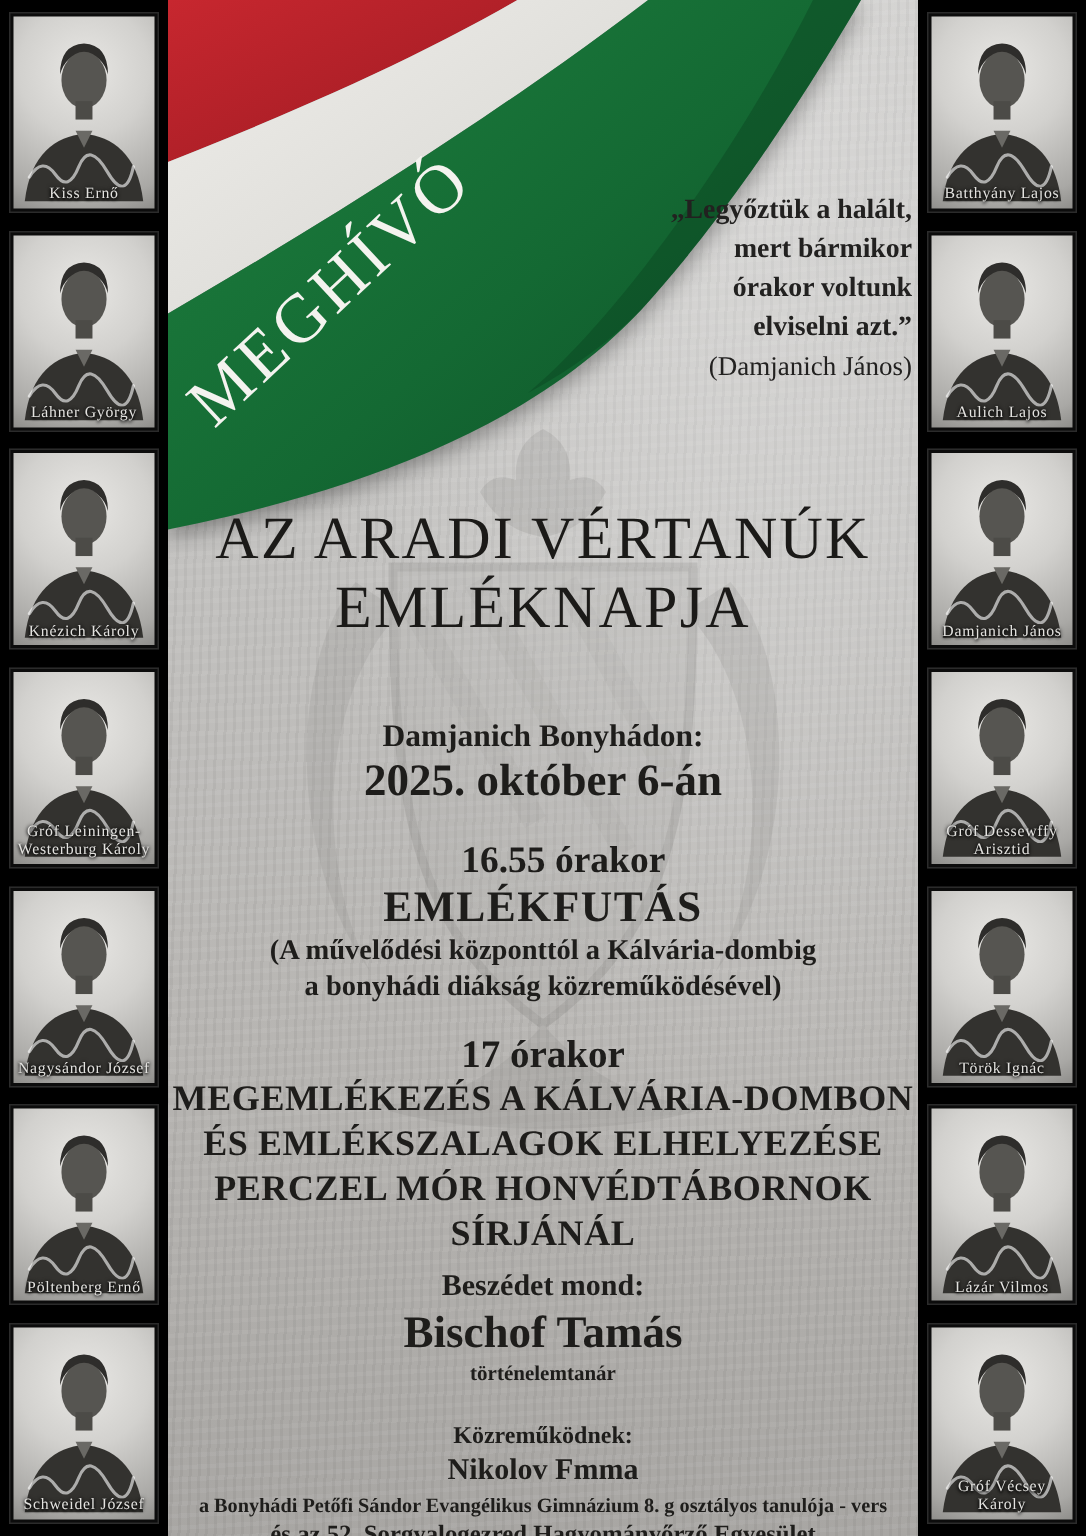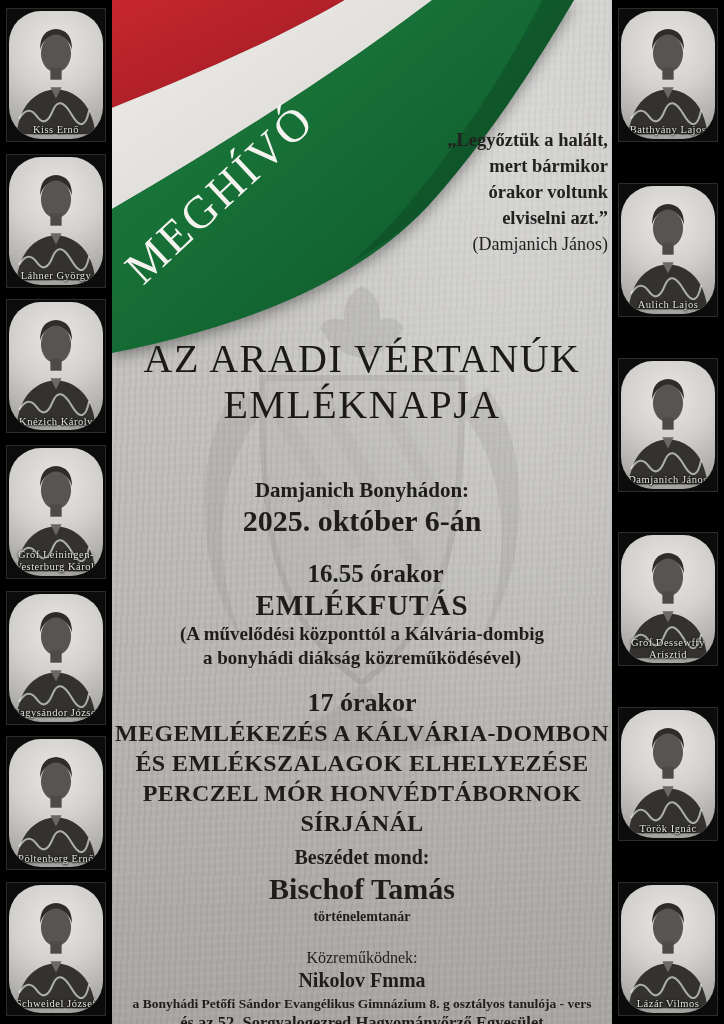--- a/index.html
+++ b/index.html
@@ -6,21 +6,21 @@
   #poster{
     position:relative;width:724px;height:1024px;background:#000;
     display:flex;overflow:hidden;
     font-family:"Liberation Serif","DejaVu Serif",serif;
   }
   
   .pcol{width:112px;height:1024px;background:#000;box-sizing:border-box;
     padding:8px 6px;display:flex;flex-direction:column;justify-content:space-between;flex:0 0 112px;}
   .card{width:100px;height:134px;background:#0c0c0c;border:1px solid #2b2b2b;box-sizing:border-box;padding:2px;}
   .photo{position:relative;width:100%;height:100%;overflow:hidden;
-    background:radial-gradient(circle at 50% 28%,#e8e7e4 0%,#d2d1ce 42%,#a9a8a5 85%,#8f8e8b 100%);border-radius:32px;}
+    background:radial-gradient(circle at 50% 28%,#e8e7e4 0%,#d2d1ce 42%,#a9a8a5 85%,#8f8e8b 100%);}
   .bust{position:absolute;left:0;top:0;width:100%;height:100%;}
   .sig{position:absolute;left:0;bottom:14px;width:100%;height:26px;opacity:.6;}
   .pname{position:absolute;left:0;right:0;bottom:3px;text-align:center;
     font-size:10.5px;line-height:1.12;letter-spacing:.5px;color:#e3e2df;
     text-shadow:0 1px 2px #000,0 0 3px #000;padding:0 2px;}
   
   #center{position:relative;flex:1;height:1024px;overflow:hidden;color:#1e1d1b;
     background:
       radial-gradient(ellipse at 78% 10%, rgba(255,255,255,.30), transparent 55%),
       repeating-linear-gradient(92deg, rgba(0,0,0,.045) 0 2px, transparent 2px 6px),
@@ -36,21 +36,21 @@
   .h-prog{margin-top:50px;font-size:21px;font-weight:bold;}
   .h-date{font-size:30px;line-height:1.2;font-weight:bold;}
   .t-time1{margin-top:20px;font-size:25px;line-height:1.2;font-weight:bold;padding-left:27px;}
   .t-ev1{font-size:29px;line-height:1.15;letter-spacing:1px;font-weight:bold;}
   .t-det{font-size:19px;line-height:1.26;font-weight:bold;}
   .t-time2{margin-top:17px;font-size:26px;line-height:1.2;font-weight:bold;}
   .t-mem{font-size:24px;line-height:1.25;letter-spacing:.4px;font-weight:bold;}
   .t-besz{margin-top:7px;font-size:20px;line-height:1.25;font-weight:bold;}
   .t-name{font-size:30px;line-height:1.25;font-weight:bold;}
   .t-role{margin-top:1px;font-size:14px;line-height:1.2;font-weight:bold;}
-  .t-kozr{margin-top:22px;font-size:16px;line-height:1.25;font-weight:normal;}
+  .t-kozr{margin-top:22px;font-size:16px;line-height:1.25;font-weight:bold;}
   .t-contrib{font-size:20px;line-height:1.25;font-weight:bold;}
   .t-gym{margin-top:2px;font-size:13.5px;line-height:1.3;font-weight:bold;}
   .t-reg{font-size:16.5px;line-height:1.28;font-weight:bold;}
 </style>
 </head>
 <body>
 
 <div id="poster">
 
   <div class="pcol">
@@ -315,15 +315,30 @@
             <rect x="44" y="55" width="12" height="13" fill="#4c4b47"></rect>
             <path d="M8,126 C12,92 30,80 50,78 C70,80 88,92 92,126 Z" fill="#33322f"></path>
             <path d="M44,76 L50,88 L56,76 Z" fill="#6a6965"></path>
           </svg>
       <svg class="sig" viewBox="0 0 100 30">
             <path d="M8,22 q10,-16 20,-2 t18,-6 t22,4 t20,-4" stroke="#fff" fill="none" stroke-width="2.4" stroke-linecap="round"></path>
           </svg>
       <div class="pname">Lázár Vilmos</div>
     </div>
       </div>
+    <div class="card">
+        <div class="photo">
+      <svg class="bust" viewBox="0 0 100 126">
+            <path d="M33,36 Q33,15 50,14 Q67,15 67,36 Q63,22 50,21 Q37,22 33,36 Z" fill="#2e2d2b"></path>
+            <ellipse cx="50" cy="40" rx="16" ry="20" fill="#565551"></ellipse>
+            <rect x="44" y="55" width="12" height="13" fill="#4c4b47"></rect>
+            <path d="M8,126 C12,92 30,80 50,78 C70,80 88,92 92,126 Z" fill="#33322f"></path>
+            <path d="M44,76 L50,88 L56,76 Z" fill="#6a6965"></path>
+          </svg>
+      <svg class="sig" viewBox="0 0 100 30">
+            <path d="M8,22 q10,-16 20,-2 t18,-6 t22,4 t20,-4" stroke="#fff" fill="none" stroke-width="2.4" stroke-linecap="round"></path>
+          </svg>
+      <div class="pname">Gróf Vécsey Károly</div>
+    </div>
+      </div>
   </div>
 
 </div>
 
 </body></html>

